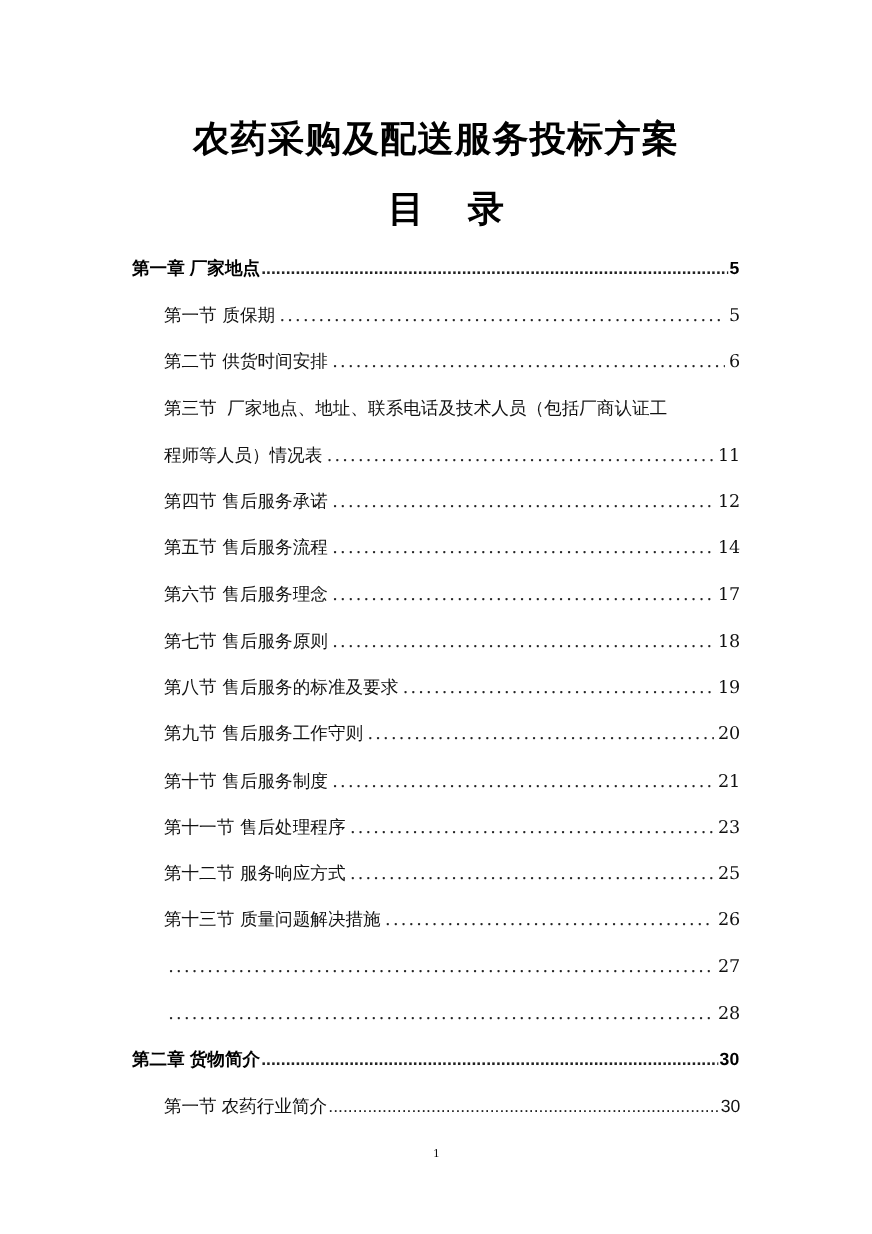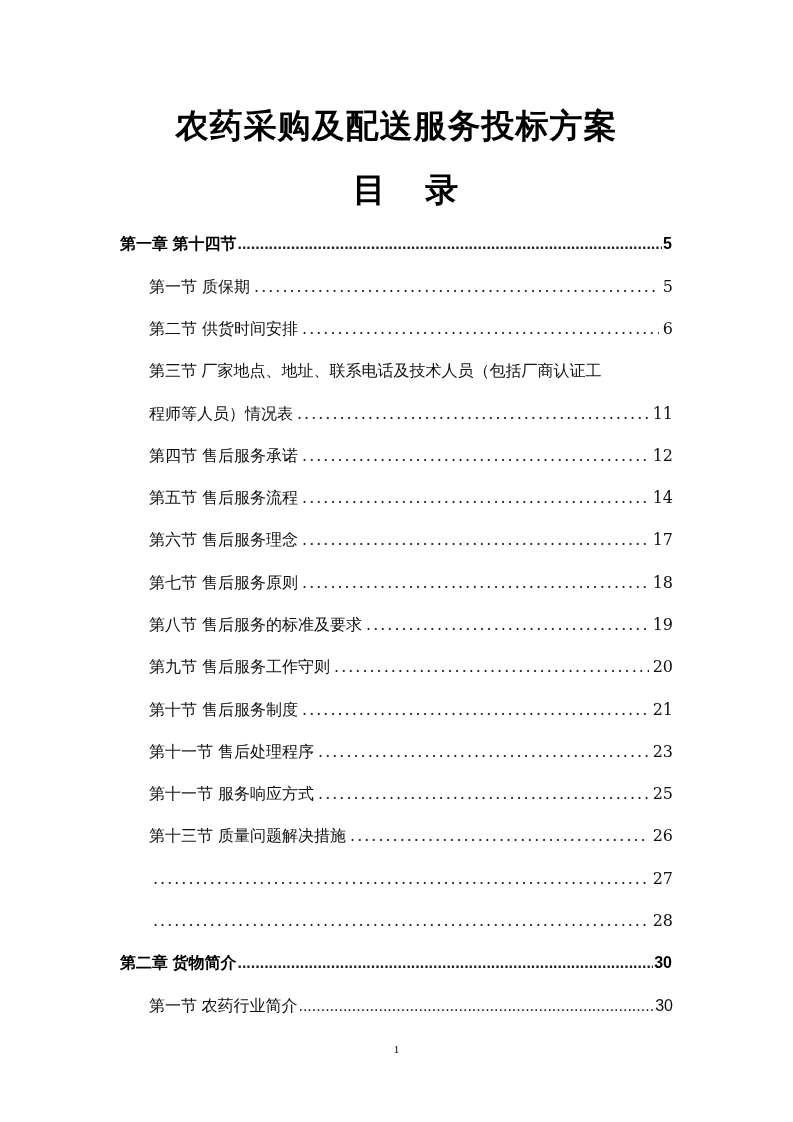--- a/index.html
+++ b/index.html
@@ -22,35 +22,35 @@
   }
   .section {
     left: 149px; width: 524px; font-family: "DejaVu Serif", serif; font-size: 16px; color: #111;
   }
   .entry .label { flex: 0 0 auto; }
   .entry .leader {
     flex: 1 1 auto; overflow: hidden; margin: 0 4px; letter-spacing: 2px; color: #222;
   }
   .chapter .leader { letter-spacing: 0; margin: 0 1px; }
   .entry .page { flex: 0 0 auto; text-align: right; }
-  .line-cont { position: absolute; left: 149px; font-family: Liberation Sans, sans-serif; font-size: 16px; color:#111; white-space: nowrap; }
+  .line-cont { position: absolute; left: 149px; font-family: Liberation Mono, monospace; font-size: 16px; color:#111; white-space: nowrap; }
   .footer {
     position: absolute; left: 0; width: 793px; top: 1043px; text-align: center;
     font-family: "Liberation Serif", serif; font-size: 11px;
   }
 </style>
 </head>
 <body>
 
 <div class="title">农药采购及配送服务投标方案</div>
 <div class="subtitle"><span>目 录</span></div>
 
 <div class="toc">
   <div class="entry chapter" style="top:234px">
-    <span class="label">第一章  第十四节</span>
+    <span class="label">第一章  厂家地点</span>
     <span class="leader">........................................................................................................................................</span>
     <span class="page">5</span>
   </div>
 
   <div class="entry section" style="top:277px">
     <span class="label">第一节  质保期</span>
     <span class="leader">....................................................................................</span>
     <span class="page">5</span>
   </div>
 
@@ -109,21 +109,21 @@
     <span class="page">21</span>
   </div>
 
   <div class="entry section" style="top:742px">
     <span class="label">第十一节  售后处理程序</span>
     <span class="leader">....................................................................................</span>
     <span class="page">23</span>
   </div>
 
   <div class="entry section" style="top:784px">
-    <span class="label">第十一节  服务响应方式</span>
+    <span class="label">第十二节  服务响应方式</span>
     <span class="leader">....................................................................................</span>
     <span class="page">25</span>
   </div>
 
   <div class="entry section" style="top:826px">
     <span class="label">第十三节  质量问题解决措施</span>
     <span class="leader">....................................................................................</span>
     <span class="page">26</span>
   </div>
 

